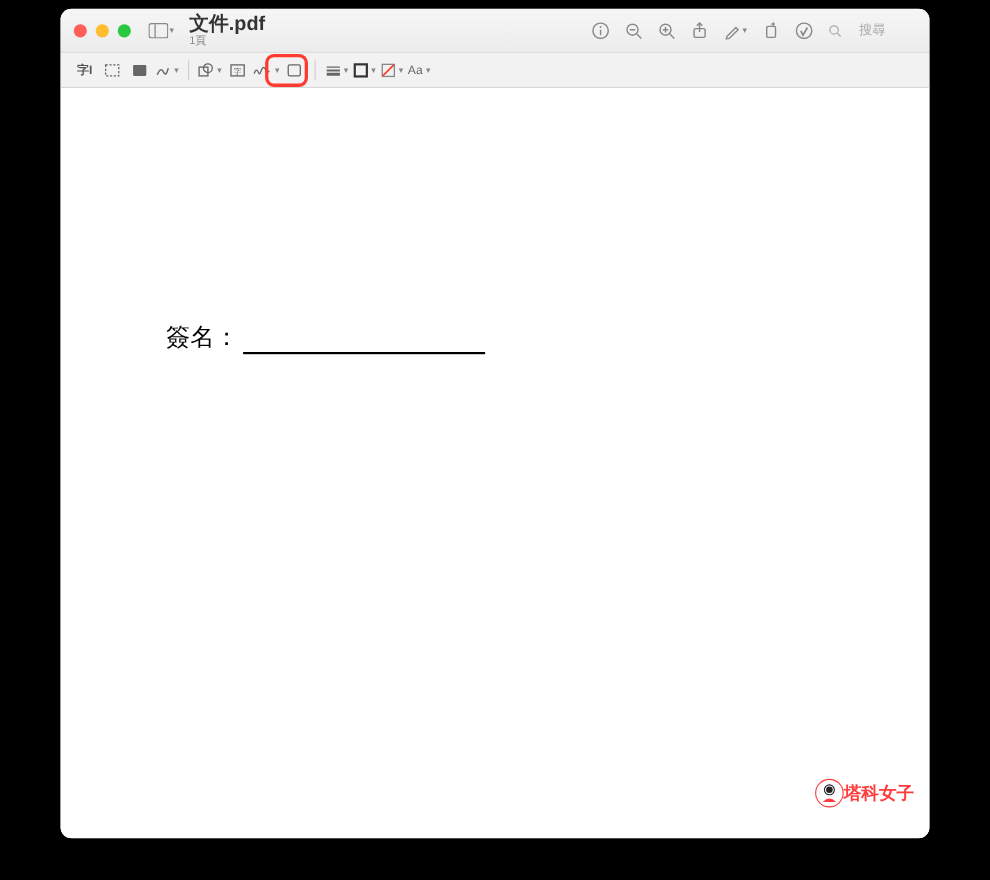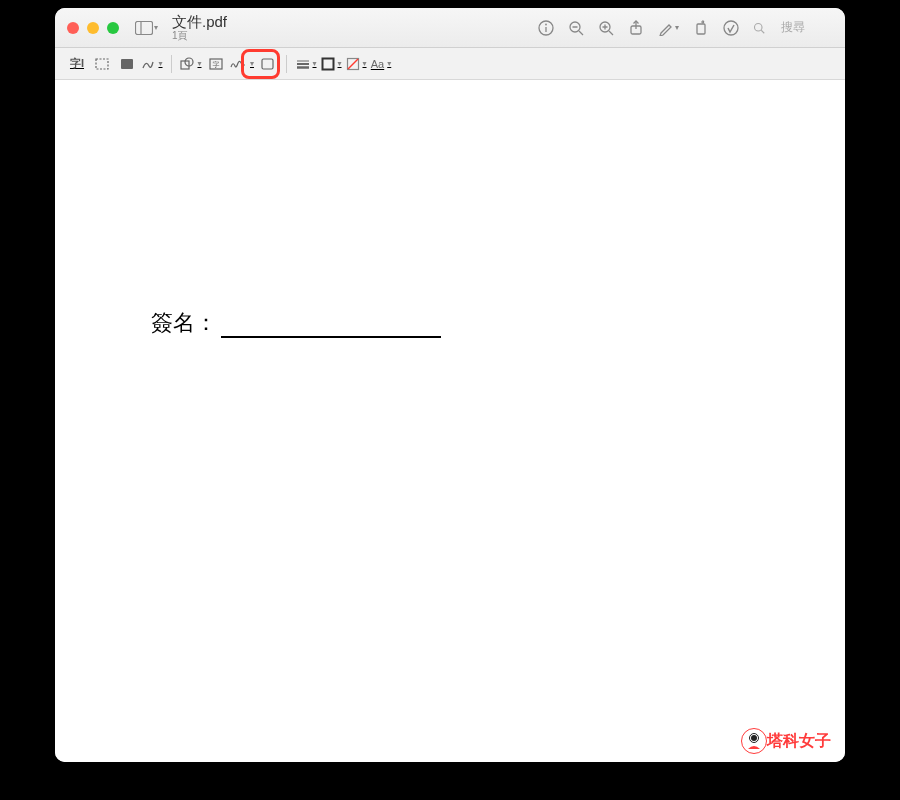--- a/index.html
+++ b/index.html
@@ -35,42 +35,41 @@
     .dot.red { background: #ff5f57; }
     .dot.yellow { background: #febc2e; }
     .dot.green { background: #28c840; }
     .sidebar-toggle {
       margin-left: 8px;
       color: #666;
       display: flex;
       align-items: center;
     }
     .title-block { margin-left: 6px; display: flex; flex-direction: column; line-height: 1.1; }
-    .title { font-size: 15px; font-weight: 400; color: #333; }
+    .title { font-size: 18px; font-weight: 700; color: #333; }
     .subtitle { font-size: 10px; color: #888; }
     .spacer { flex: 1; }
     .tb-right { display: flex; align-items: center; gap: 14px; color: #666; }
     .tb-btn { display: flex; align-items: center; cursor: default; }
     .search {
       display: flex;
       align-items: center;
       gap: 16px;
       color: #aaa;
       font-size: 12px;
       width: 80px;
     }
     .toolbar2 {
       height: 32px;
       background: #f2f2f2;
       border-bottom: 1px solid #d8d8d8;
       display: flex;
       align-items: center;
       padding: 0 10px;
       gap: 1px;
-      text-decoration: underline;
     }
     .tool {
       height: 22px;
       min-width: 24px;
       border-radius: 4px;
       display: flex;
       align-items: center;
       justify-content: center;
       color: #555;
       position: relative;
@@ -88,38 +87,38 @@
       pointer-events: none;
     }
     .doc-area {
       height: calc(100% - 72px);
       background: #fff;
       position: relative;
       overflow: hidden;
     }
     .doc-content {
       position: absolute;
-      top: 228px;
+      top: 212px;
       left: 96px;
       font-size: 22px;
       color: #000;
       font-family: "PingFang TC", "Microsoft JhengHei", sans-serif;
       display: flex;
       align-items: flex-end;
     }
     .sig-line {
       display: inline-block;
       width: 220px;
       border-bottom: 2px solid #000;
       margin-left: 4px;
       height: 16px;
     }
     .watermark {
       position: absolute;
-      bottom: 8px;
+      bottom: 28px;
       right: 14px;
       display: flex;
       align-items: center;
       gap: 0;
       color: #ff3b3b;
       font-size: 16px;
       font-weight: 700;
       font-family: "PingFang TC", sans-serif;
     }
     .watermark-avatar {

